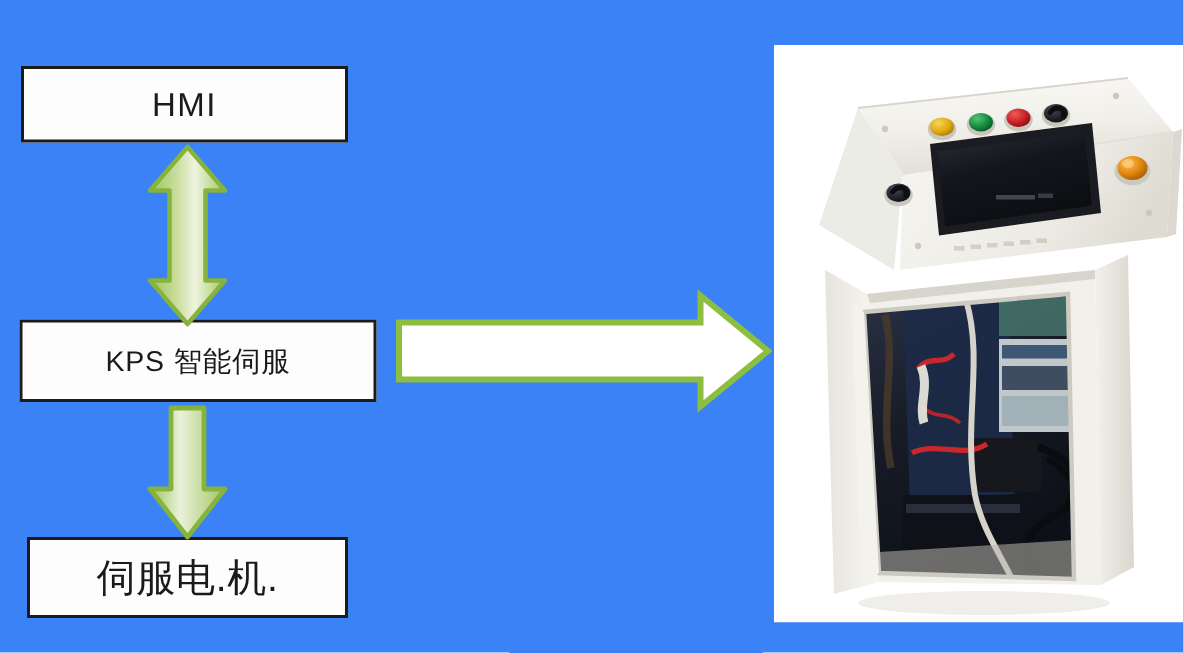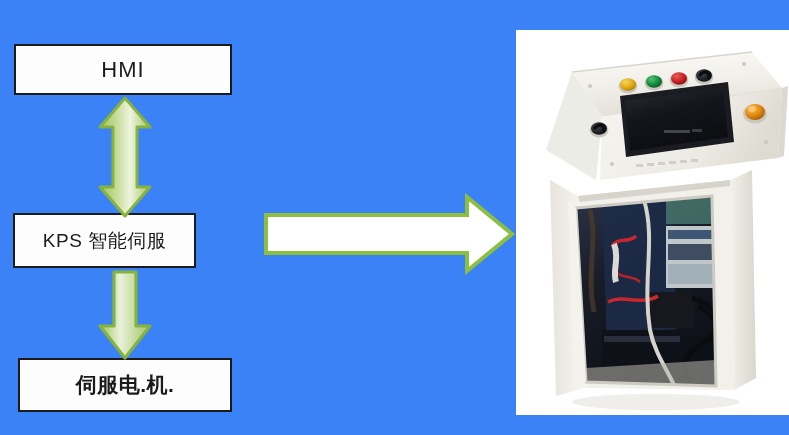--- a/index.html
+++ b/index.html
@@ -45,35 +45,35 @@
     left: 14px; top: 44px;
     width: 218px; height: 51px;
   }
   #box-hmi .lbl {
     font-size: 22px;
     letter-spacing: 1px;
   }
 
   #box-kps {
     left: 13px; top: 213px;
-    width: 183px; height: 55px;
+    width: 238px; height: 55px;
     border-width: 2px;
   }
   #box-kps .lbl {
     font-size: 19px;
     font-weight: 500;
   }
 
   #box-motor {
     left: 18px; top: 358px;
     width: 214px; height: 54px;
   }
   #box-motor .lbl {
-    font-size: 21px;
-    font-weight: 700;
+    font-size: 26px;
+    font-weight: 400;
   }
 
   
   .arrow-svg {
     position: absolute;
     overflow: visible;
   }
   #arrow-bidir  { left: 88px;  top: 96px;  width: 74px;  height: 122px; }
   #arrow-down   { left: 92px;  top: 270px; width: 66px;  height: 90px;  }
   #arrow-right  { left: 262px; top: 193px; width: 254px; height: 82px;  }

